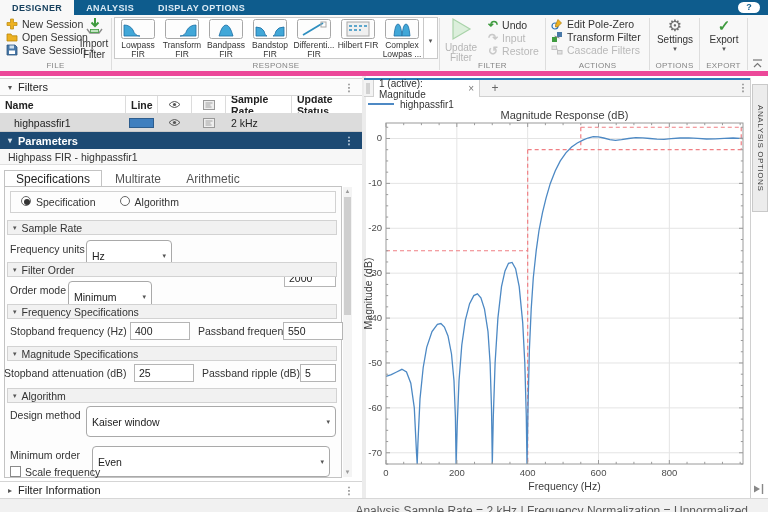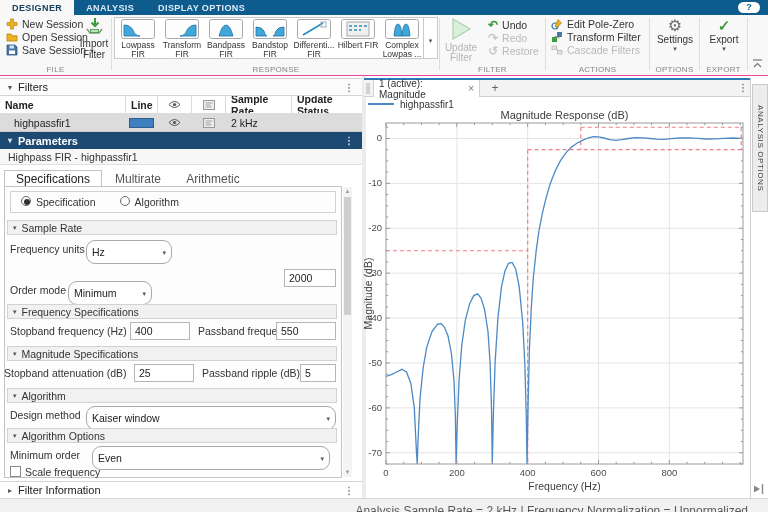--- a/index.html
+++ b/index.html
@@ -8,21 +8,21 @@
   .abs{position:absolute}
   #app{position:relative;width:768px;height:512px;background:#fff;overflow:hidden}
 
   
   .titlebar{left:0;top:0;width:768px;height:15px;background:#0e5c8d;display:flex;align-items:stretch}
   .mtab{padding:0 12px;font-size:9px;font-weight:bold;letter-spacing:.4px;color:#dcebf5;display:flex;align-items:center;cursor:default}
   .mtab.active{background:#f8f8f8;color:#16405e}
   .help-btn{margin-left:auto;margin-right:8px;align-self:center;width:22px;height:11px;border-radius:6px;background:#ffffff;color:#0e5c8d;font-size:9px;font-weight:bold;text-align:center;line-height:11px}
 
   
-  .ribbon{left:0;top:15px;width:768px;height:61px;background:#f8f8f8;border-bottom:1px solid #ec4899}
+  .ribbon{left:0;top:15px;width:768px;height:61px;background:#f8f8f8;border-bottom:5px solid #ec4899}
   .rib-item{position:absolute;display:flex;align-items:center;gap:4px;font-size:10.5px;color:#333;white-space:nowrap}
   .rib-item.disabled{color:#b9b9b9}
   .grp{position:absolute;bottom:1px;font-size:8px;color:#858585;text-align:center;letter-spacing:.3px}
   .vsep{position:absolute;top:3px;height:52px;width:1px;background:#ddd}
   .caret{font-size:7px;color:#555;line-height:1}
   .gallery{position:absolute;left:114px;top:2px;width:310px;height:42px;background:#fff;border:1px solid #c9c9c9}
   .gal-btn{position:absolute;top:1px;width:44px;height:39px;text-align:center;cursor:pointer}
   .gal-btn .lbl{font-size:8.5px;color:#333;line-height:9px}
   .gal-caret{position:absolute;left:424px;top:2px;width:14px;height:42px;background:#fff;border:1px solid #c9c9c9;border-left:none;text-align:center;line-height:42px}
   .stack-center{position:absolute;text-align:center;font-size:10px}
@@ -47,21 +47,21 @@
   .ptab.active{background:#fff;border:1px solid #c3c3c3;border-bottom:none;color:#222}
   .content-box{position:absolute;left:4px;top:186px;width:338px;height:292px;border:1px solid #c3c3c3;background:#fdfdfd}
   .radio-box{position:absolute;left:10px;top:191px;width:326px;height:22px;border:1px solid #d2d2d2;background:#fdfdfd;display:flex;align-items:center;gap:24px;padding-left:10px}
   .radio{display:flex;align-items:flex-start;gap:5px;font-size:10.5px;color:#333}
   .rdot{width:10px;height:10px;border:1px solid #666;border-radius:50%;background:#fff;position:relative}
   .rdot.sel:after{content:"";position:absolute;left:2px;top:2px;width:6px;height:6px;border-radius:50%;background:#333}
   .sec-bar{position:absolute;left:7px;width:330px;height:15px;background:#f1f1f1;border:1px solid #d2d2d2;display:flex;align-items:center;font-size:10.5px;color:#333}
   .sec-bar .tri{font-size:7px;color:#555;margin:0 5px}
   .fld-lbl{position:absolute;font-size:10.5px;color:#333;line-height:18px;white-space:nowrap}
   .fld{position:absolute;height:18px;border:1px solid #b5b5b5;background:#fff;font-size:10.5px;color:#222;padding:0 4px;font-family:"Liberation Sans",sans-serif}
-  .dd{position:absolute;height:24px;border:1px solid #a9a9a9;border-radius:9px;background:#fff;display:flex;align-items:center;padding:0 5px;font-size:10.5px;color:#222}
+  .dd{position:absolute;height:31px;border:1px solid #a9a9a9;border-radius:4px;background:#fff;display:flex;align-items:center;padding:0 5px;font-size:10.5px;color:#222}
   .dd .caret{margin-left:auto}
   .chk{position:absolute;width:11px;height:11px;border:1px solid #8a8a8a;background:#fff}
 
   .scrollbar{position:absolute;left:343px;top:187px;width:9px;height:290px;background:#f4f4f4}
   .sb-arrow{position:absolute;left:0;width:9px;height:9px;color:#9a9a9a;font-size:6px;text-align:center;line-height:9px}
   .sb-thumb{position:absolute;left:1px;top:10px;width:7px;height:118px;background:#cfcfcf}
 
   
   .splitter{position:absolute;left:362px;top:76px;width:4px;height:422px;background:#ececec}
   .doc-topline{position:absolute;left:364px;top:78px;width:386px;height:2px;background:#2a7ab9}
@@ -193,21 +193,21 @@
           <polygon points="4,2 4,22 21,12" fill="#dcefdc" stroke="#a9d3a9" stroke-width="1.2"></polygon>
         </svg>
       <div style="line-height:10px;font-size:10px"><span>Update</span><br><span>Filter</span></div>
     </div>
     <div class="rib-item" style="left:488px;top:3px">
       <span class="glyph-green" style="font-size:12px">↶</span>
       <span>Undo</span>
     </div>
     <div class="rib-item disabled" style="left:488px;top:16px">
       <span class="glyph-gray" style="font-size:12px">↷</span>
-      <span>Redo</span>
+      <span>Input</span>
     </div>
     <div class="rib-item disabled" style="left:488px;top:29px">
       <span class="glyph-gray" style="font-size:12px">↺</span>
       <span>Restore</span>
     </div>
     <div class="grp" style="left:440px;width:105px">FILTER</div>
     <div class="vsep" style="left:545px"></div>
 
     <div class="rib-item" style="left:551px;top:3px">
       <svg width="12" height="12" viewBox="0 0 12 12">
@@ -351,58 +351,58 @@
       <span class="tri">▾</span>
       <span>Sample Rate</span>
     </div>
   <div class="fld-lbl" style="left:10px;top:240px">Frequency units</div>
   <div class="dd" style="left:86px;top:240px;width:86px">
       <span>Hz</span>
       <span class="caret">▾</span>
     </div>
   <input class="fld" style="left: 284px; top: 240px; width: 52px; margin-top: 29px;" readonly="" value="2000">
 
+  <div class="sec-bar" style="top:262px">
+      <span class="tri">▾</span>
+      <span>Filter Order</span>
+    </div>
   <div class="fld-lbl" style="left:10px;top:281px">Order mode</div>
   <div class="dd" style="left:68px;top:281px;width:84px">
       <span>Minimum</span>
       <span class="caret">▾</span>
     </div>
 
   <div class="sec-bar" style="top:304px">
       <span class="tri">▾</span>
       <span>Frequency Specifications</span>
     </div>
   <div class="fld-lbl" style="left:10px;top:322px">Stopband frequency (Hz)</div>
   <input class="fld" style="left: 130px; top: 322px; width: 60px;" readonly="" value="400">
   <div class="fld-lbl" style="left:198px;top:322px">Passband frequency (Hz)</div>
-  <input class="fld" style="top: 322px; width: 60px; left: 276px;" readonly="" value="550">
+  <input class="fld" style="top: 322px; width: 60px; left: 283px;" readonly="" value="550">
 
   <div class="sec-bar" style="top:346px">
       <span class="tri">▾</span>
       <span>Magnitude Specifications</span>
     </div>
   <div class="fld-lbl" style="left:4px;top:364px">Stopband attenuation (dB)</div>
   <input class="fld" style="left: 134px; top: 364px; width: 60px;" readonly="" value="25">
   <div class="fld-lbl" style="left:202px;top:364px">Passband ripple (dB)</div>
   <input class="fld" style="left: 300px; top: 364px; width: 36px;" readonly="" value="5">
 
   <div class="sec-bar" style="top:388px">
       <span class="tri">▾</span>
       <span>Algorithm</span>
     </div>
   <div class="fld-lbl" style="left:10px;top:406px">Design method</div>
   <div class="dd" style="left:86px;top:406px;width:250px">
       <span>Kaiser window</span>
       <span class="caret">▾</span>
     </div>
 
-  <div class="sec-bar" style="top:428px">
-      <span class="tri">▾</span>
-      <span>Algorithm Options</span>
-    </div>
   <div class="fld-lbl" style="left:10px;top:446px">Minimum order</div>
   <div class="dd" style="left:92px;top:446px;width:238px">
       <span>Even</span>
       <span class="caret">▾</span>
     </div>
   <div class="chk" style="left:10px;top:466px"></div>
   <div class="fld-lbl" style="left:25px;top:463px">Scale frequency</div>
 
   <div class="scrollbar">
     <div class="sb-arrow" style="top:0">▲</div>

